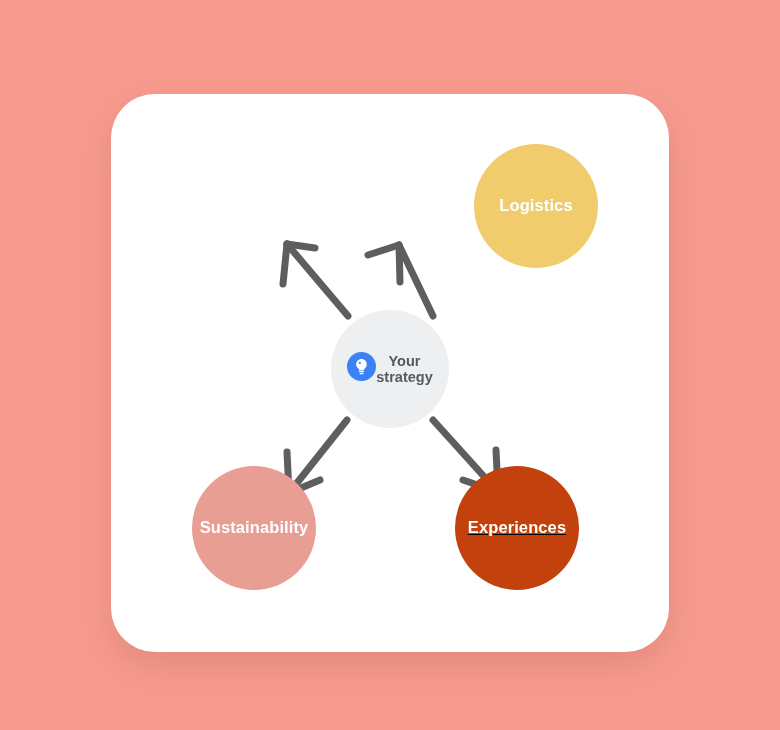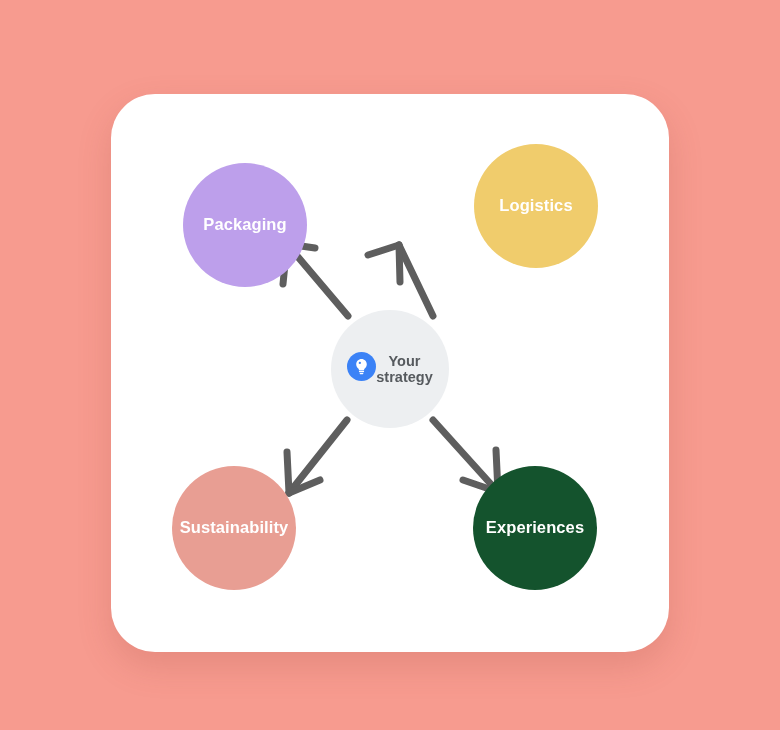--- a/index.html
+++ b/index.html
@@ -67,28 +67,29 @@
     left: 183px;  top: 163px;
     width: 124px; height: 124px;
     background: #BD9FEB;
   }
   .node-logistics {
     left: 474px;  top: 144px;
     width: 124px; height: 124px;
     background: #F0CC6C;
   }
   .node-sustainability {
-    left: 172px;  top: 466px;
+    left: 192px;  top: 466px;
     width: 124px; height: 124px;
     background: #E89E93;
   }
   .node-experiences {
-    left: 473px;  top: 466px;
+    left: 455px;  top: 466px;
     width: 124px; height: 124px;
-    background: #14532d;
+    background: #c2410c;
+    text-decoration: underline;
   }
 
   
   .hub {
     position: absolute;
     left: 331px;
     top: 310px;
     width: 118px;
     height: 118px;
     border-radius: 50%;
@@ -146,23 +147,20 @@
       </g>
 
       <g>
         <path d="M322,326 L387,398"></path>
         <path d="M387,398 L385,356"></path>
         <path d="M387,398 L352,386"></path>
       </g>
     </g>
   </svg>
 
-  <div class="node node-packaging">
-    <span class="node-label">Packaging</span>
-  </div>
 
   <div class="node node-logistics">
     <span class="node-label">Logistics</span>
   </div>
 
   <div class="node node-sustainability">
     <span class="node-label">Sustainability</span>
   </div>
 
   <div class="node node-experiences">

